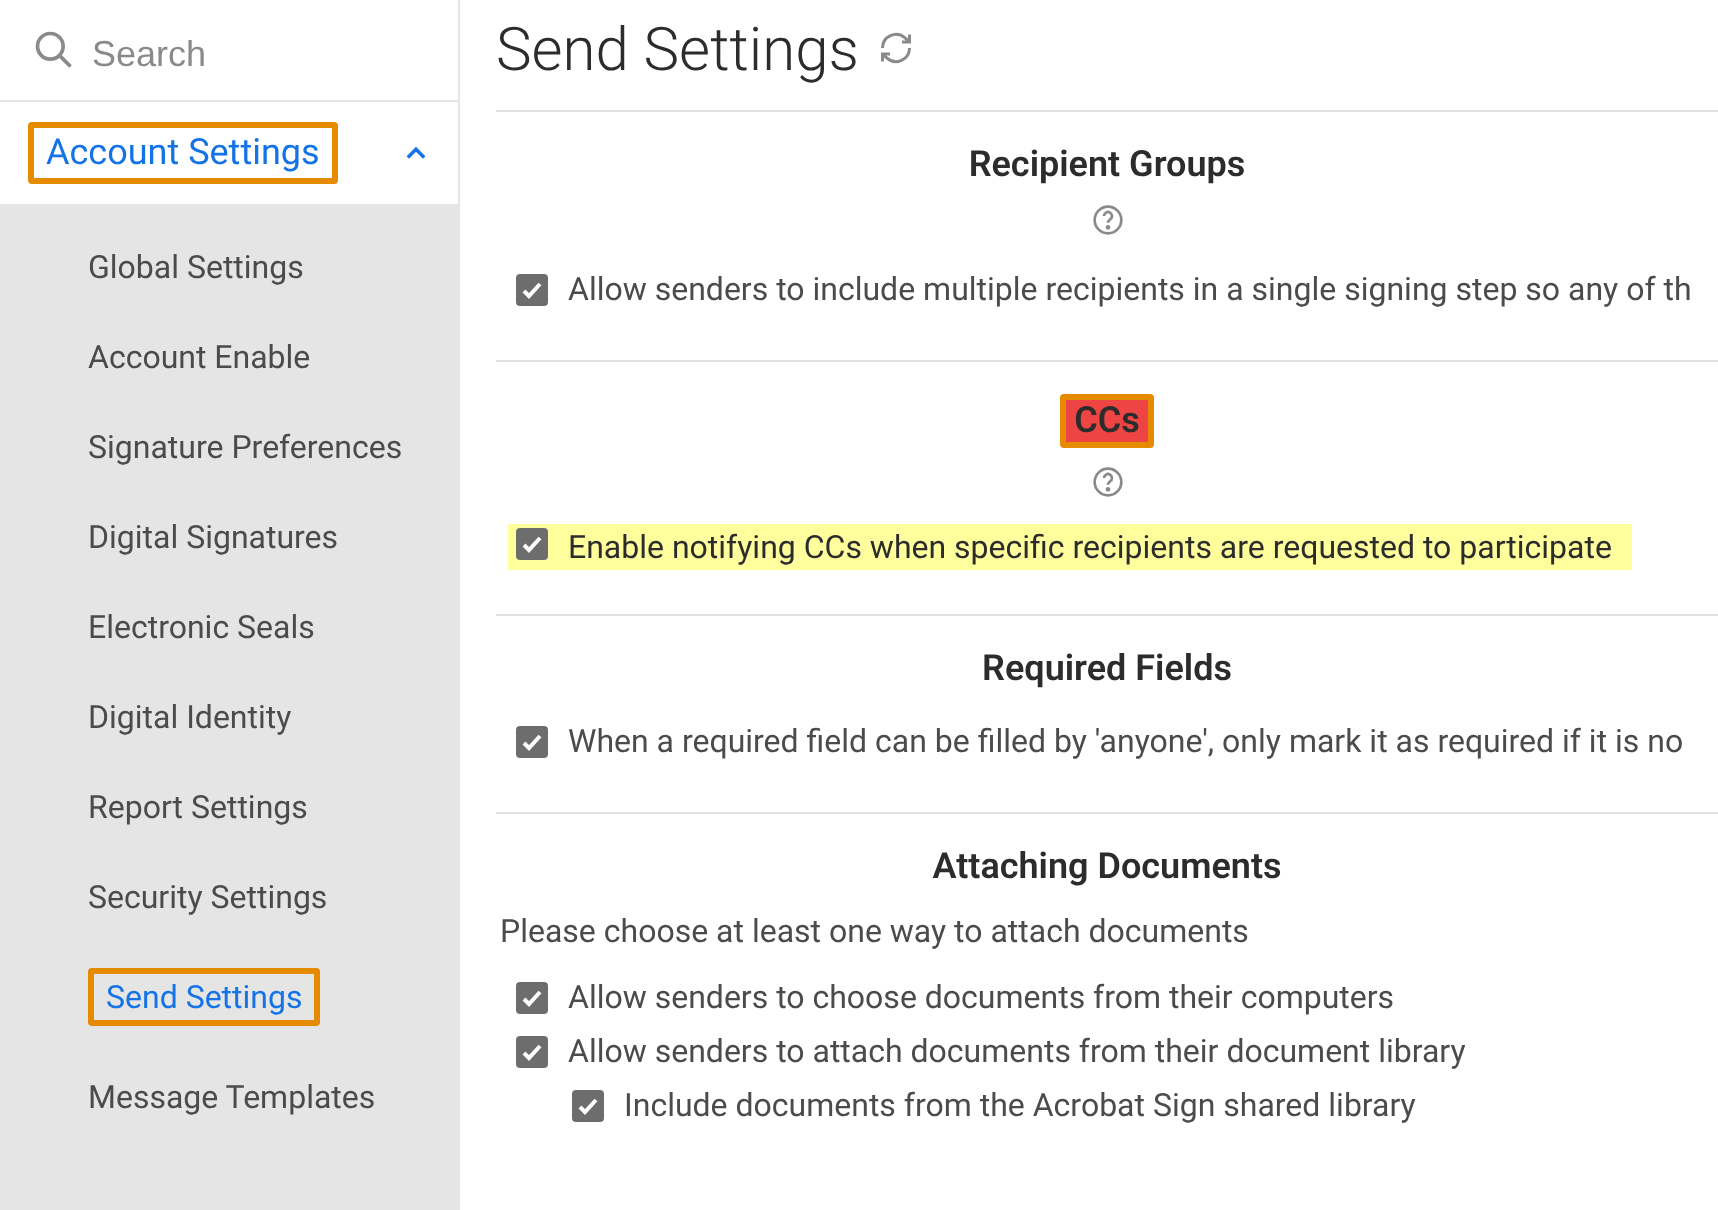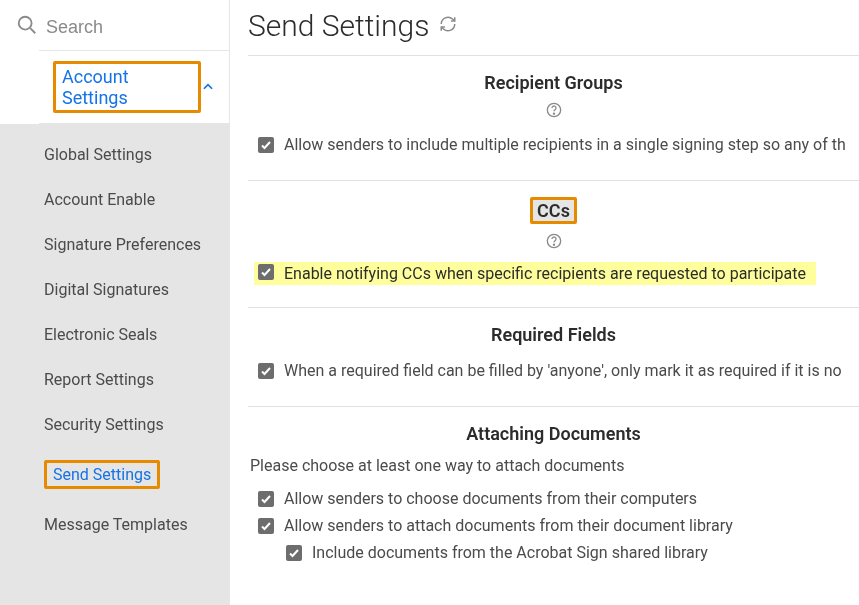--- a/index.html
+++ b/index.html
@@ -44,21 +44,20 @@
   .search-input::placeholder { color: #8a8a8a; }
   .section-header {
     display: flex;
     align-items: center;
     justify-content: space-between;
     padding: 10px 14px;
     border-top: 1px solid #e6e6e6;
     border-bottom: 1px solid #e6e6e6;
     cursor: pointer;
     position: relative;
-    margin-left: 39px;
   }
   .section-header .label {
     font-size: 18px;
     color: #1473e6;
     font-weight: 400;
   }
   .hl-orange {
     display: inline-block;
     border: 3px solid #e68a00;
     padding: 2px 6px;
@@ -159,21 +158,21 @@
     display: inline-flex;
     align-items: flex-start;
     gap: 10px;
     padding: 2px 10px 2px 4px;
   }
   .ccs-wrap {
     display: inline-block;
     border: 3px solid #e68a00;
     padding: 0 4px;
     border-radius: 2px;
-    background: #e5e5e5;
+    background: #ef4444;
   }
   .subtext {
     font-size: 16px;
     color: #4b4b4b;
     padding: 0 14px 10px 2px;
   }
   .chevron {
     display: inline-flex;
   }
 </style>
@@ -212,20 +211,23 @@
         <span class="nav-label">Account Enable</span>
       </li>
       <li class="nav-item">
         <span class="nav-label">Signature Preferences</span>
       </li>
       <li class="nav-item">
         <span class="nav-label">Digital Signatures</span>
       </li>
       <li class="nav-item">
         <span class="nav-label">Electronic Seals</span>
+      </li>
+      <li class="nav-item">
+        <span class="nav-label">Digital Identity</span>
       </li>
       <li class="nav-item">
         <span class="nav-label">Report Settings</span>
       </li>
       <li class="nav-item">
         <span class="nav-label">Security Settings</span>
       </li>
       <li class="nav-item selected">
         <span class="hl-orange">
           <span class="nav-label">Send Settings</span>

